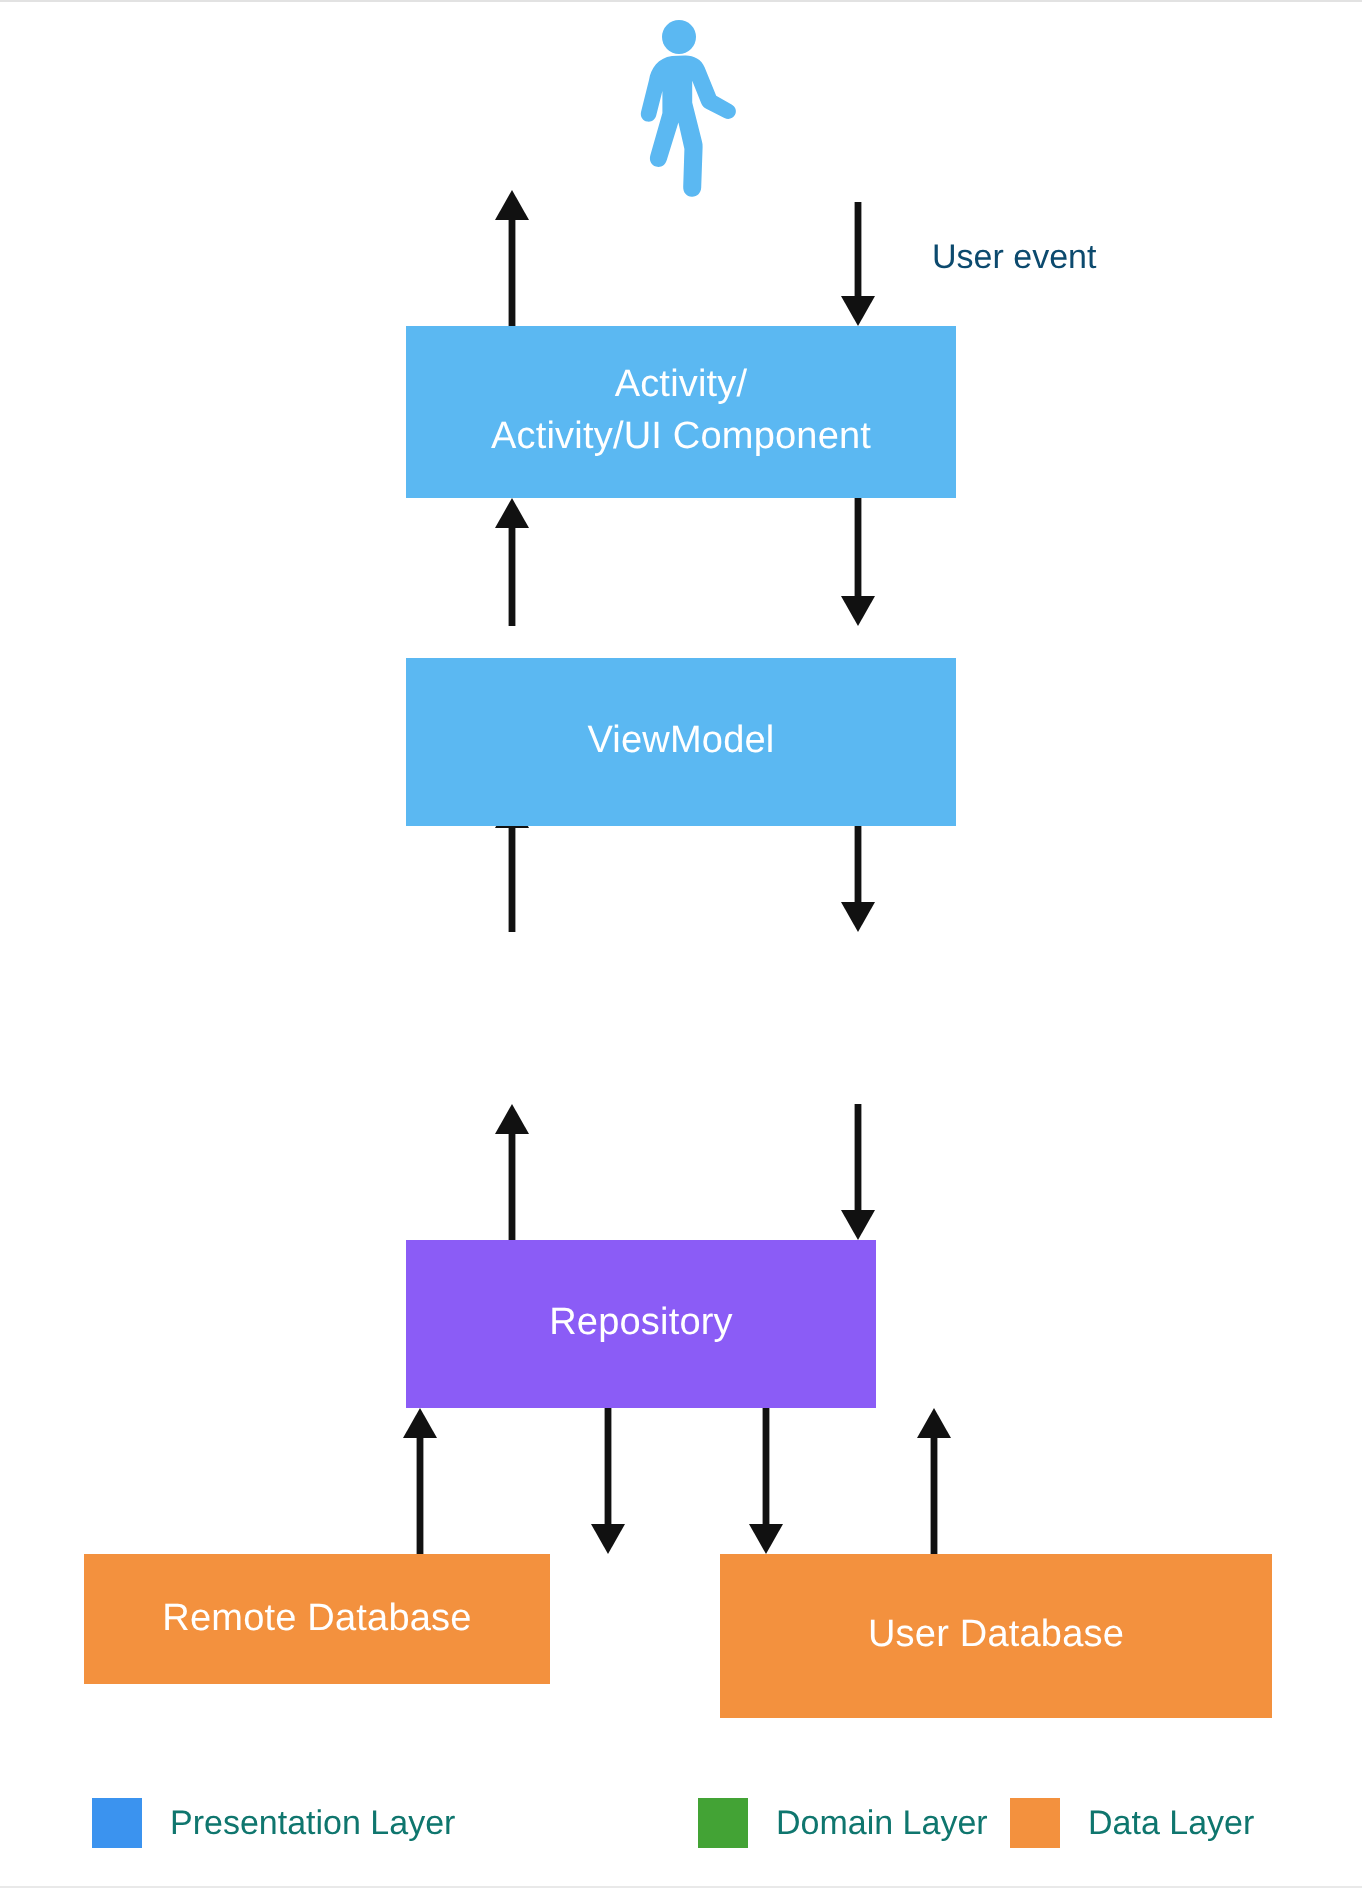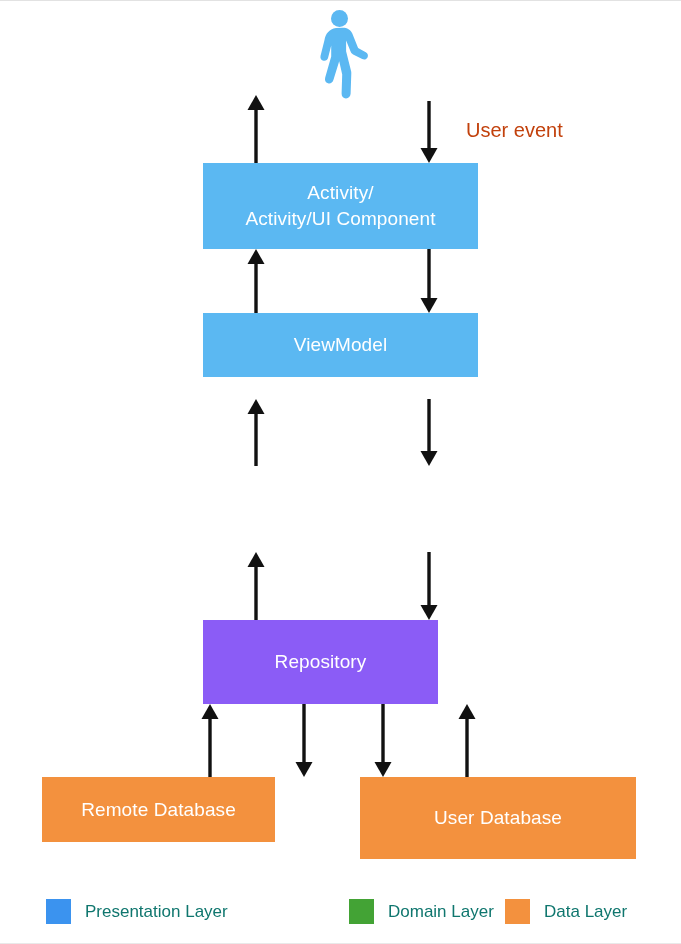--- a/index.html
+++ b/index.html
@@ -44,22 +44,22 @@
     left: 312px;
     top: 8px;
     width: 58px;
     height: 92px;
     z-index: 4;
   }
   #user-event-label {
     position: absolute;
     left: 466px;
     top: 118px;
-    font-size: 20px;
-    color: #c2410c;
+    font-size: 17px;
+    color: #0c4a6e;
     white-space: nowrap;
     z-index: 5;
   }
   .arrow { position: absolute; z-index: 2; }
 
   #legend {
     position: absolute;
     left: 0;
     top: 884px;
     width: 681px;
@@ -152,21 +152,21 @@
       </g>
     </svg>
 
   <div class="node" id="node-activity" style="left: 203px; top: 162px; width: 275px; height: 86px; background: rgb(91, 184, 242); align-items: center;">
     <div>
       <span class="l1">Activity/</span>
       <span class="l2">Activity/UI Component</span>
     </div>
   </div>
 
-  <div class="node" id="node-viewmodel" style="left: 203px; top: 312px; width: 275px; height: 64px; background: rgb(91, 184, 242);">
+  <div class="node" id="node-viewmodel" style="left: 203px; top: 328px; width: 275px; height: 84px; background: rgb(91, 184, 242);">
     <div>
       <span class="l1">ViewModel</span>
     </div>
   </div>
 
 
   <div class="node" id="node-repository" style="left: 203px; top: 619px; width: 235px; height: 84px; background: #8b5cf6;">
     <div>
       <span class="l1">Repository</span>
     </div>

